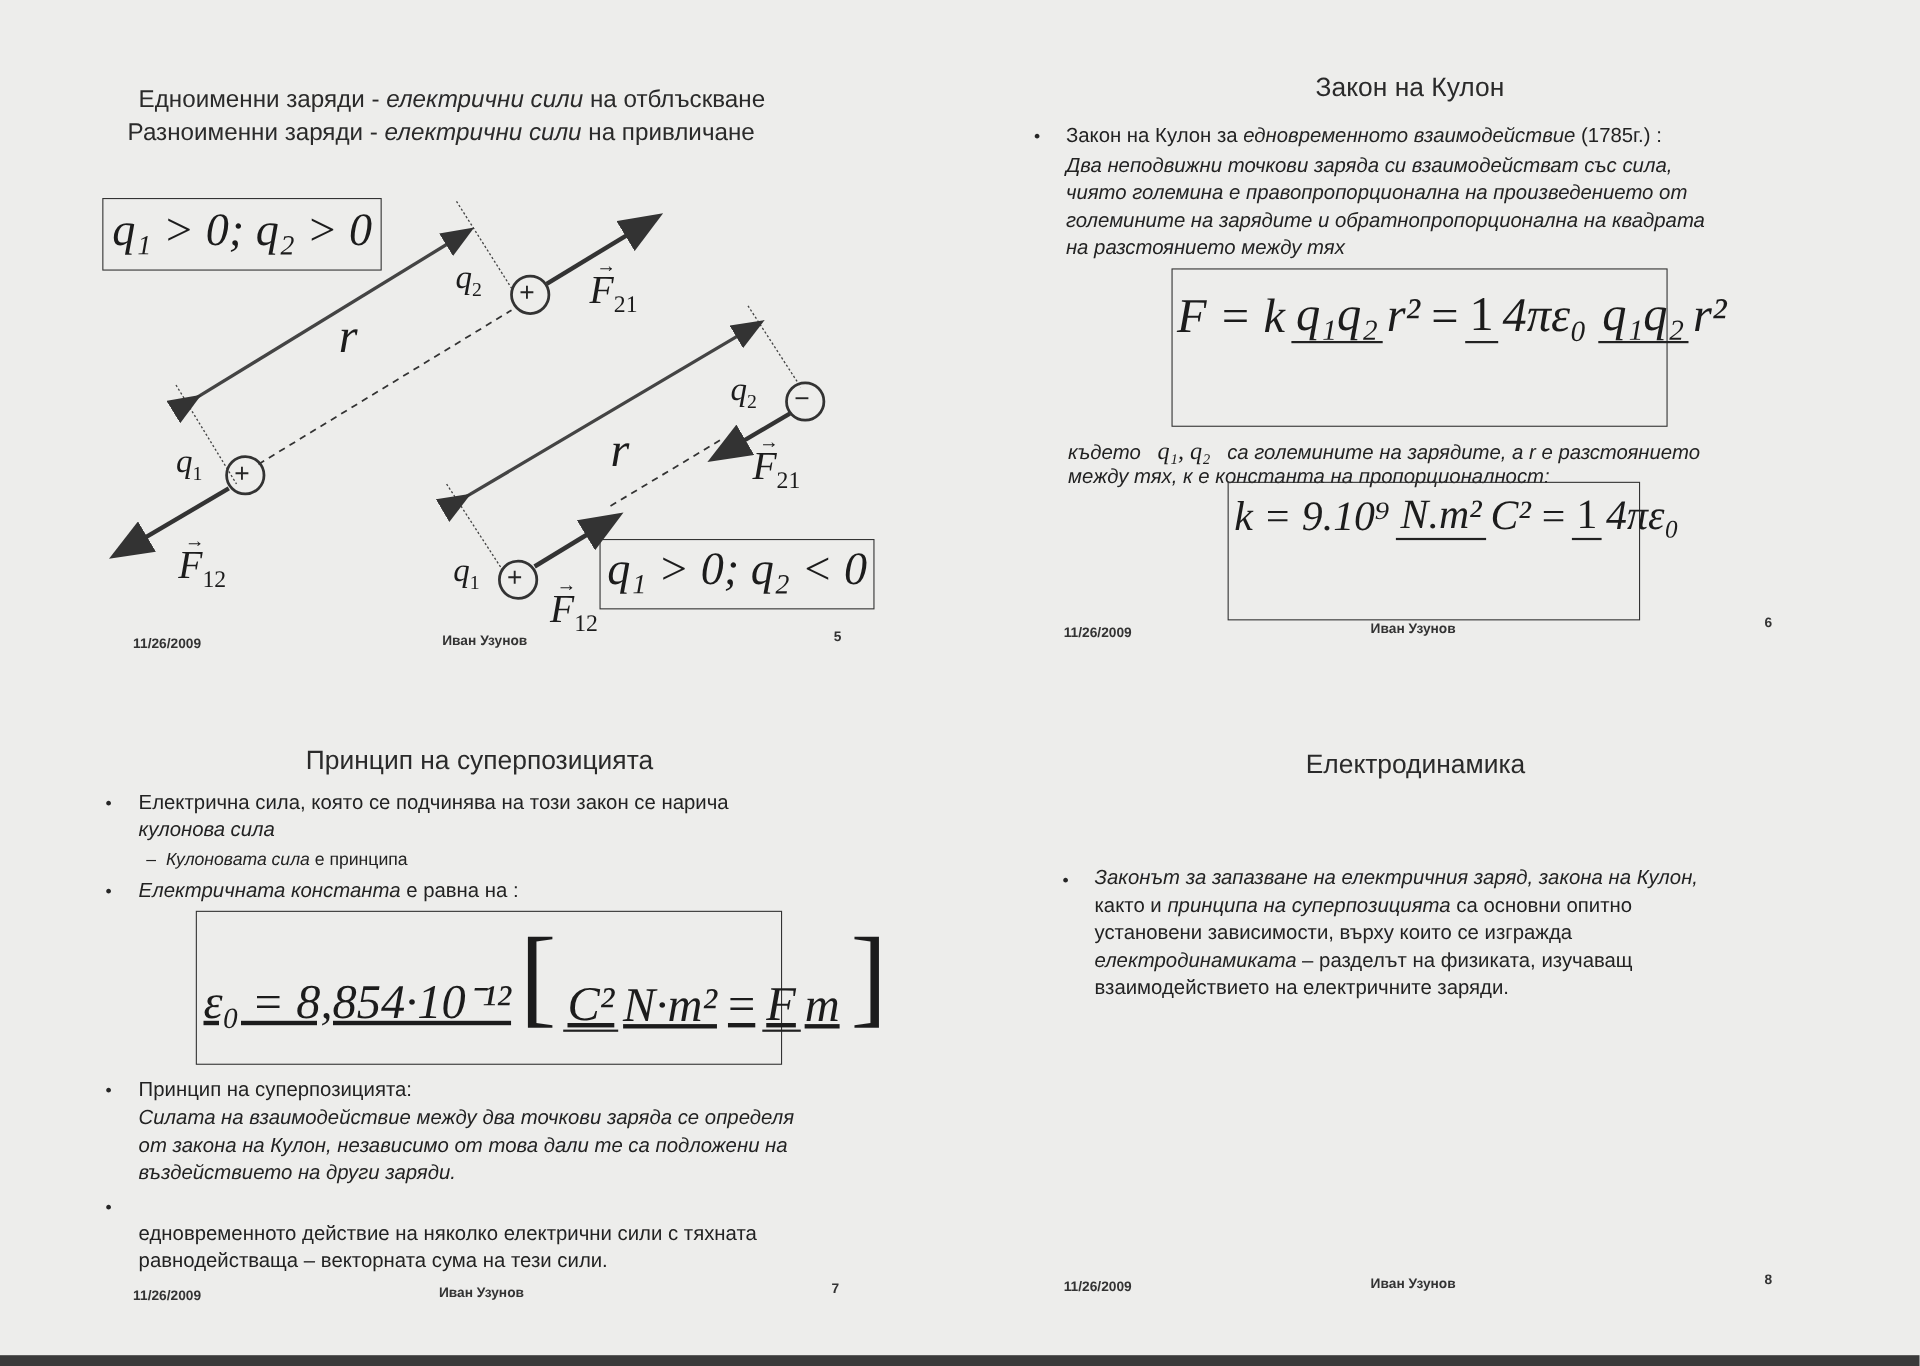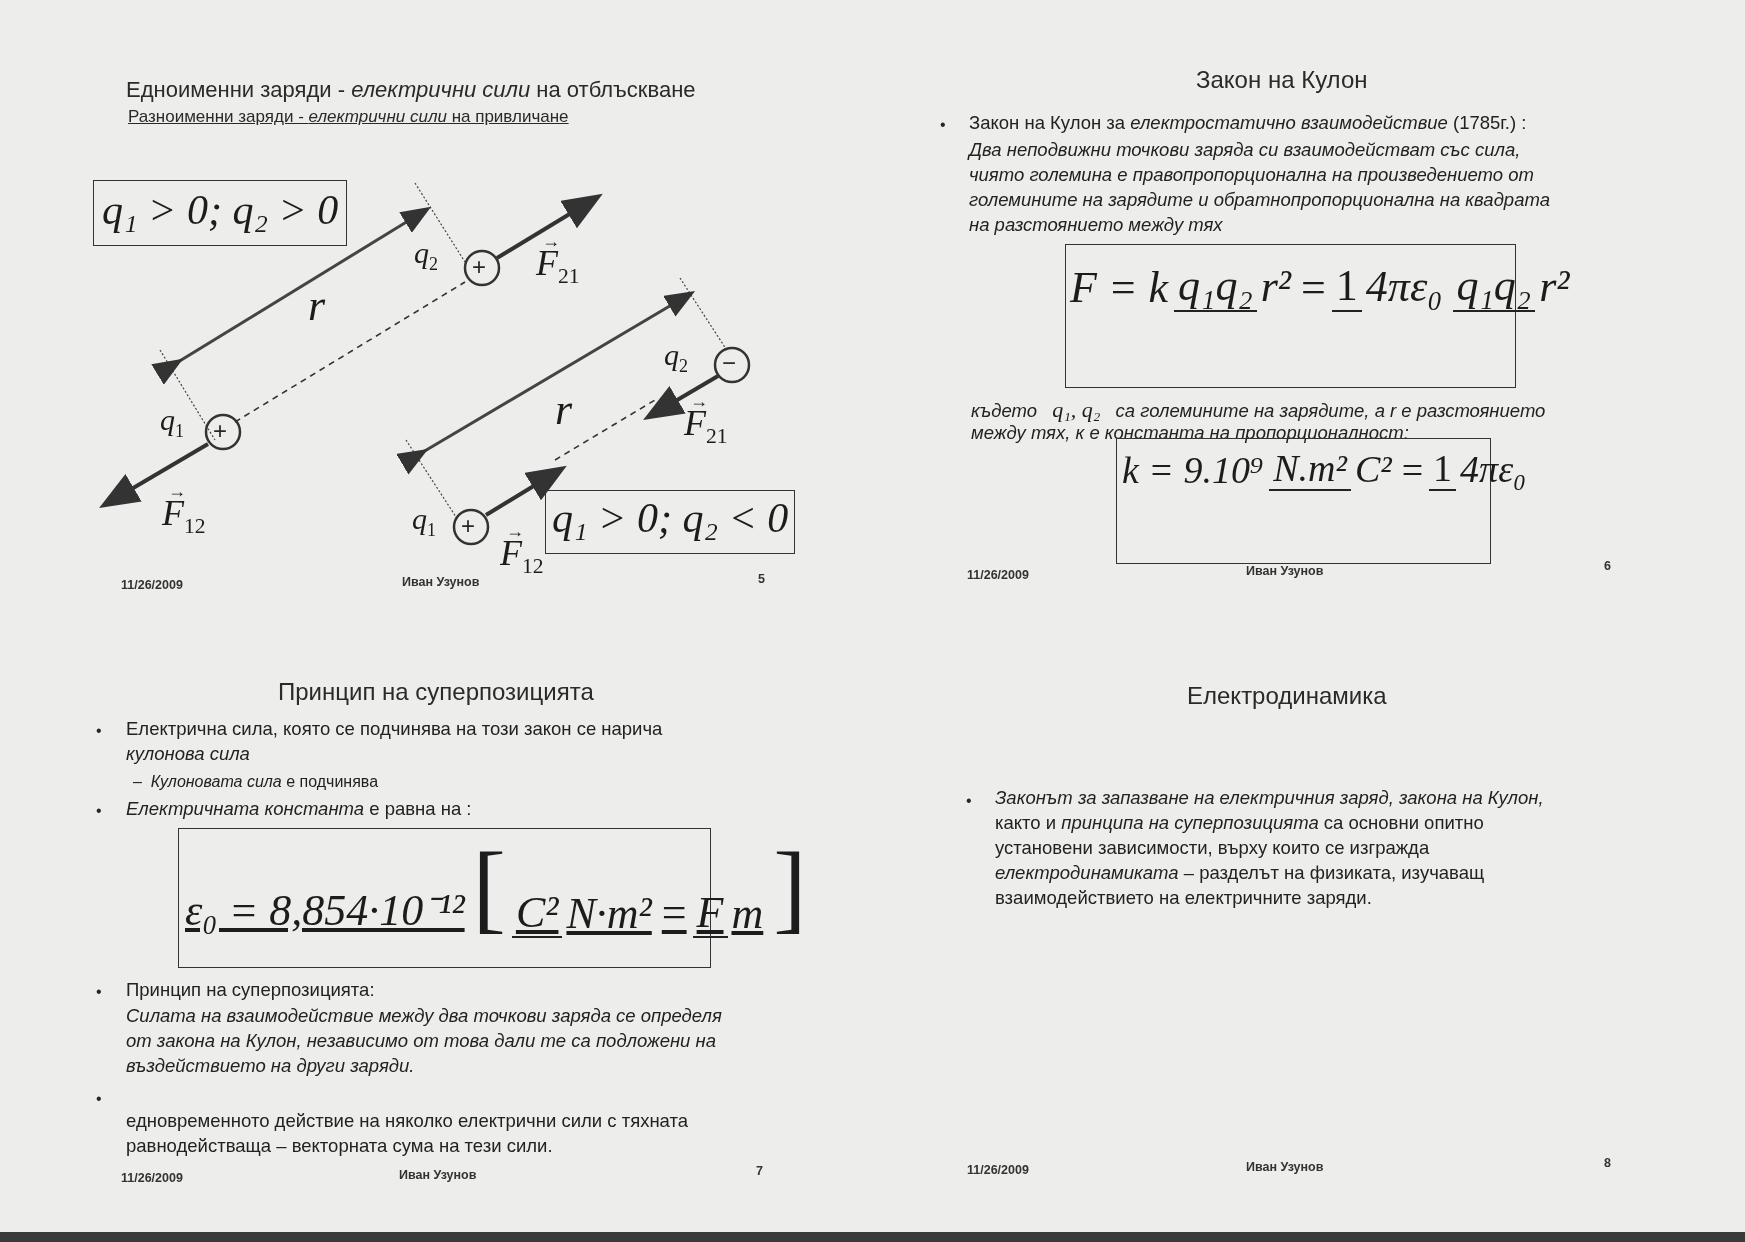--- a/index.html
+++ b/index.html
@@ -27,21 +27,21 @@
 </style>
 </head>
 <body>
 
 <div class="scan-edge"></div>
 
 <div class="slide" style="left:0;top:0;width:860px;height:600px;">
   <div class="abs title" style="left:126px;top:77px;font-size:22px;">
     <span>Едноименни заряди  - </span><span class="it">електрични сили</span><span> на отблъскване</span>
   </div>
-  <div class="abs title" style="left:128px;top:107px;font-size:17px;text-decoration:underline;">
+  <div class="abs title" style="left:116px;top:107px;font-size:22px;">
     <span>Разноименни заряди  - </span><span class="it">електрични сили</span><span> на привличане</span>
   </div>
 
   <div class="box" style="left:93px;top:180px;width:252px;height:64px;"></div>
   <div class="abs math" style="left:102px;top:186px;font-size:42px;">q₁ &gt; 0; q₂ &gt; 0</div>
 
   <div class="box" style="left:545px;top:490px;width:248px;height:62px;"></div>
   <div class="abs math" style="left:552px;top:494px;font-size:42px;">q₁ &gt; 0; q₂ &lt; 0</div>
 
   <svg width="860" height="600">
@@ -97,21 +97,21 @@
 
   <div class="abs footer" style="left:121px;top:578px;">11/26/2009</div>
   <div class="abs footer" style="left:402px;top:575px;">Иван Узунов</div>
   <div class="abs footer" style="left:758px;top:572px;">5</div>
 </div>
 
 <div class="slide" style="left:0;top:0;width:1745px;height:600px;">
   <div class="abs title" style="left:1196px;top:66px;">Закон на Кулон</div>
   <div class="abs bullet" style="left:940px;top:116px;">•</div>
   <div class="abs body-text" style="left:969px;top:110px;">
-    <span>Закон на Кулон за </span><span class="it">електростатично взаимодействие</span><span> (1785г.) :</span>
+    <span>Закон на Кулон за </span><span class="it">едновременното взаимодействие</span><span> (1785г.) :</span>
   </div>
   <div class="abs body-text it" style="left:969px;top:137px;">Два неподвижни точкови заряда си взаимодействат със сила,</div>
   <div class="abs body-text it" style="left:969px;top:162px;">чиято големина е правопропорционална на произведението от</div>
   <div class="abs body-text it" style="left:969px;top:187px;">големините на зарядите и обратнопропорционална на квадрата</div>
   <div class="abs body-text it" style="left:969px;top:212px;">на разстоянието между тях</div>
 
   <div class="box" style="left:1065px;top:244px;width:449px;height:142px;"></div>
   <div class="abs math" style="left:1070px;top:262px;font-size:44px;display:flex;align-items:center;">
     <span>F = k</span>
     <span class="frac">
@@ -156,21 +156,21 @@
 </div>
 
 <div class="slide" style="left:0;top:0;width:860px;height:1242px;">
   <div class="abs title" style="left:278px;top:678px;">Принцип на суперпозицията</div>
 
   <div class="abs bullet" style="left:96px;top:722px;">•</div>
   <div class="abs body-text" style="left:126px;top:716px;">Електрична сила, която се подчинява на този закон се нарича</div>
   <div class="abs body-text it" style="left:126px;top:741px;">кулонова сила</div>
 
   <div class="abs body-text" style="left:133px;top:769px;font-size:16px;">
-    <span>–</span>&nbsp;&nbsp;<span class="it">Кулоновата сила</span><span> е подчинява</span>
+    <span>–</span>&nbsp;&nbsp;<span class="it">Кулоновата сила</span><span> е принципа</span>
   </div>
 
   <div class="abs bullet" style="left:96px;top:802px;">•</div>
   <div class="abs body-text" style="left:126px;top:796px;">
     <span class="it">Електричната константа</span><span> е равна на :</span>
   </div>
 
   <div class="box" style="left:178px;top:828px;width:531px;height:138px;"></div>
   <div class="abs math" style="left:185px;top:838px;font-size:44px;display:flex;align-items:flex-end;text-decoration:underline;">
     <span>ε₀ = 8,854·10⁻¹²</span>

